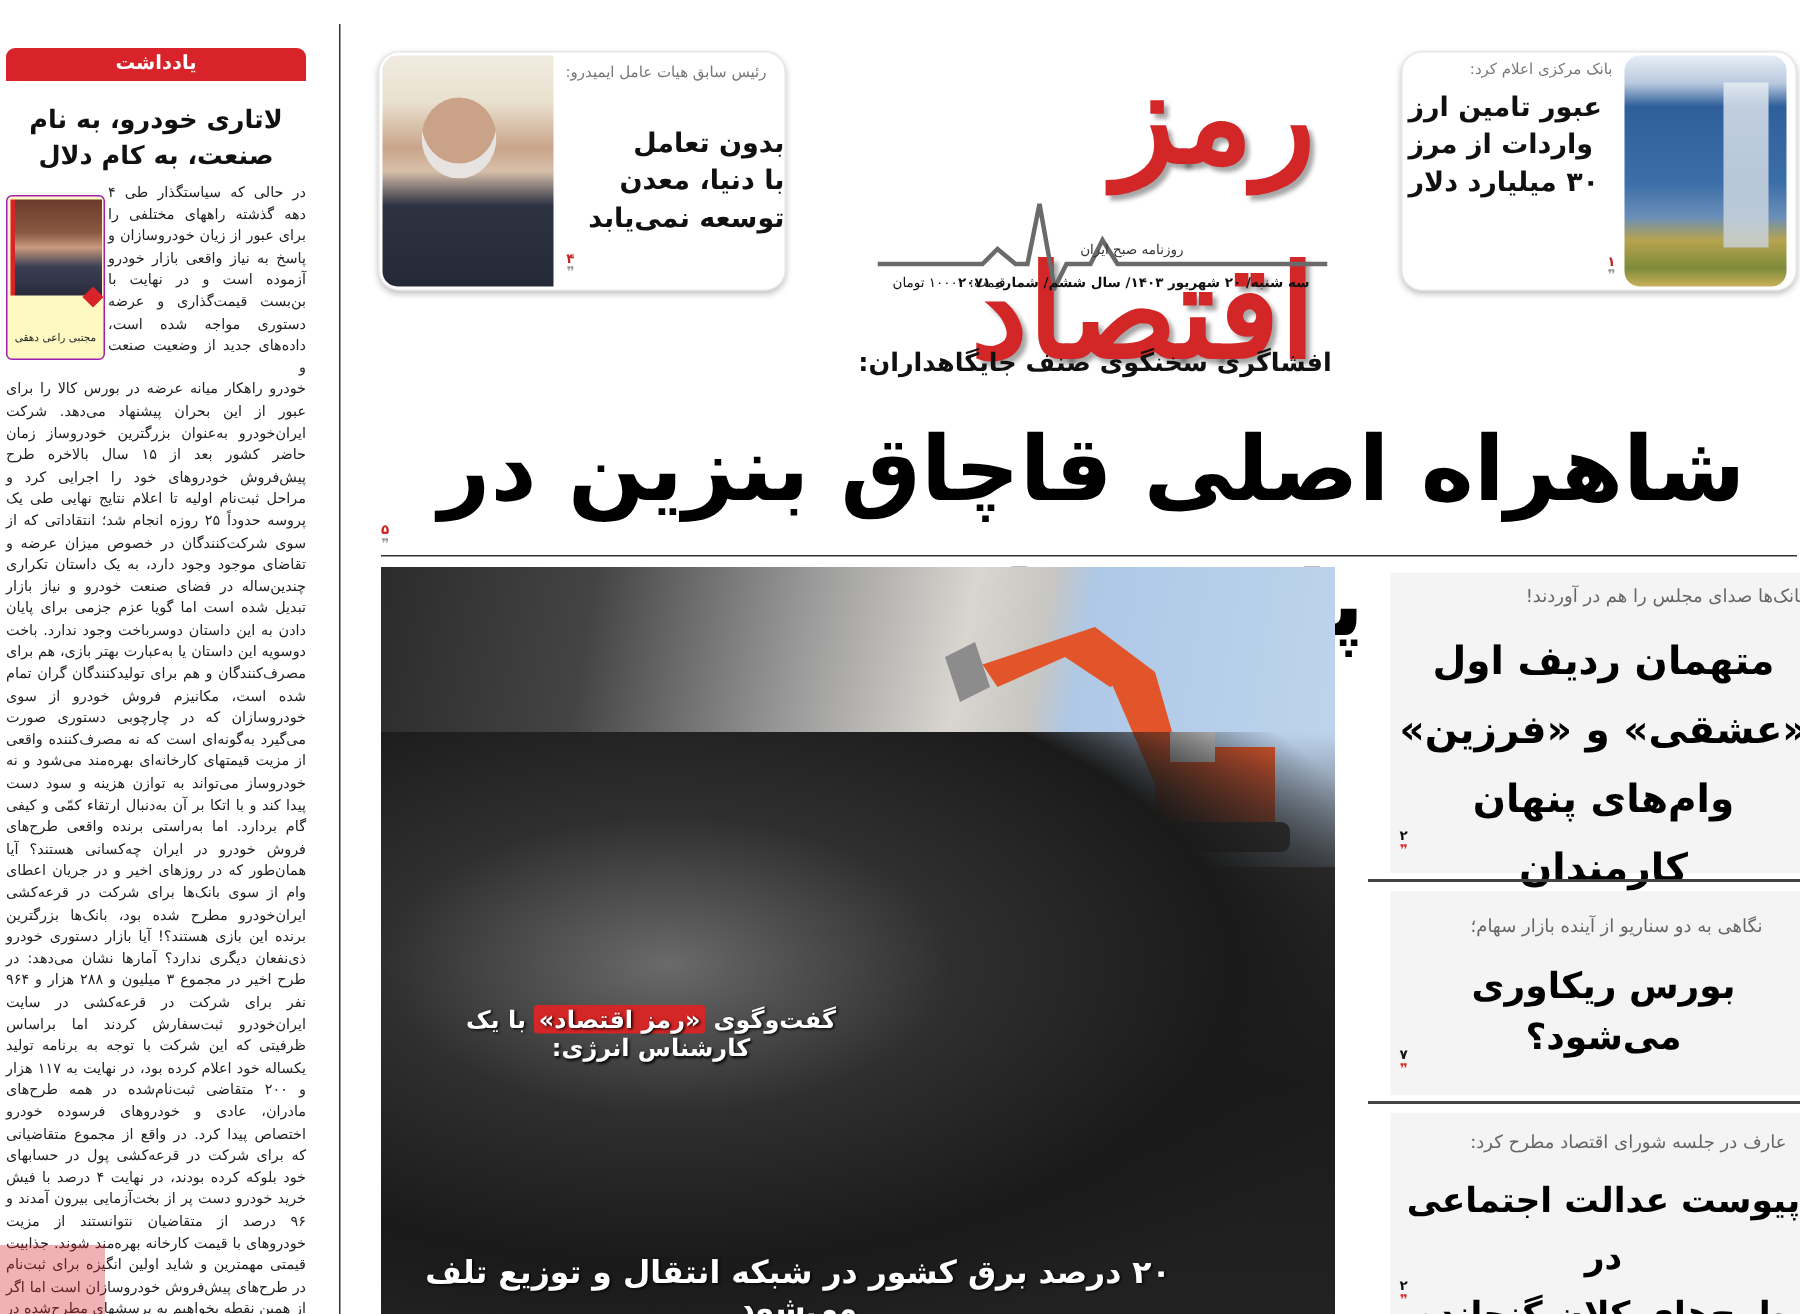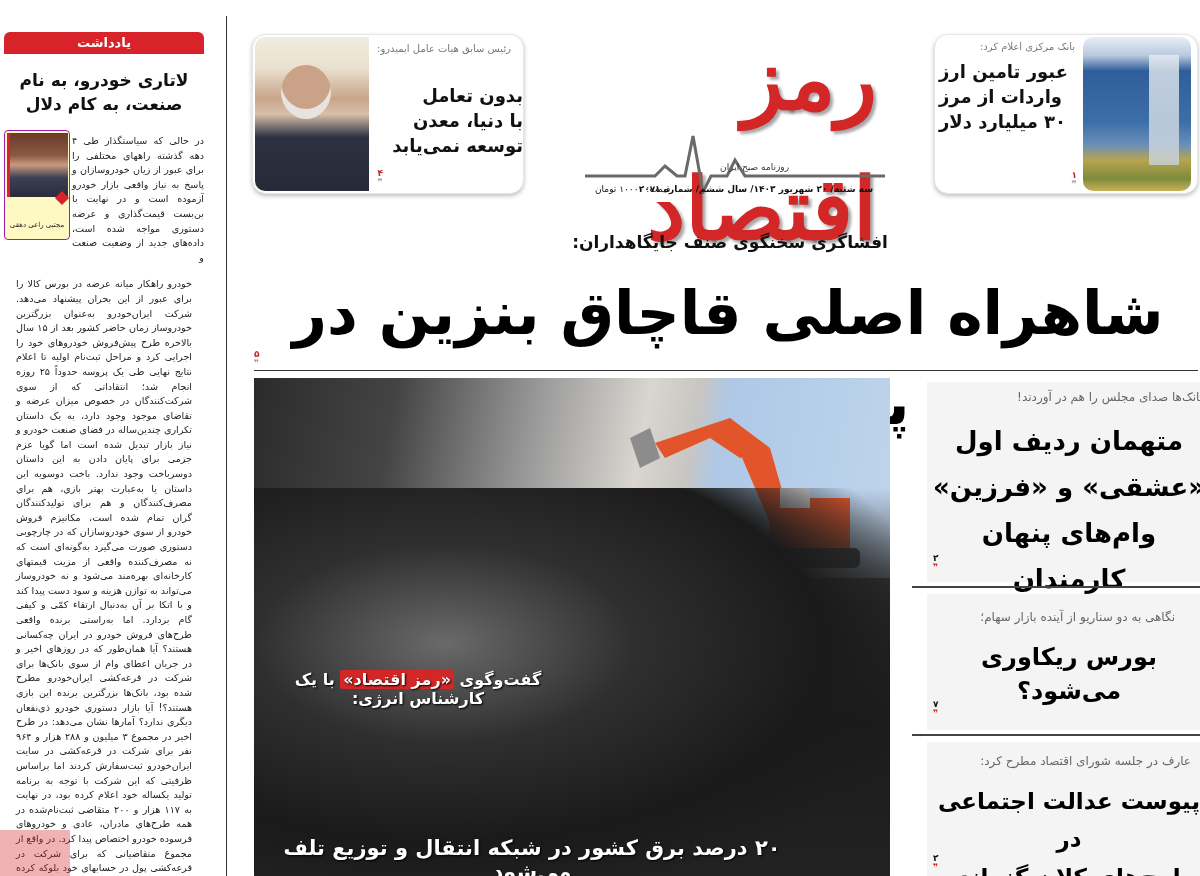--- a/index.html
+++ b/index.html
@@ -10,21 +10,21 @@
   .editorial{left:0;top:30px;width:206px;height:846px;}
   .ed-tag{position:absolute;left:4px;top:2px;width:200px;height:22px;background:#d8232a;color:#fff;
           border-radius:6px 6px 0 0;text-align:center;font-size:13px;font-weight:bold;line-height:22px;}
   .ed-title{position:absolute;left:4px;top:38px;width:200px;text-align:center;font-size:17px;font-weight:bold;line-height:24px;color:#111;}
   .ed-photo{position:absolute;left:4px;top:100px;width:64px;height:108px;background:#fef9c3;border:1px solid #a21caf;border-radius:4px;}
   .ed-photo .pic{position:absolute;left:2px;top:2px;width:58px;height:64px;border-left:3px solid #d8232a;
           background:linear-gradient(180deg,#6b3a2a 0%,#8a5a44 35%,#c99a7e 50%,#3c3f55 70%,#2a2c3c 100%);}
   .ed-photo .pen{position:absolute;right:2px;top:62px;width:10px;height:10px;background:#d8232a;transform:rotate(45deg);}
   .ed-author{position:absolute;left:0;top:78px;width:64px;text-align:center;font-size:7px;color:#222;}
   .ed-body{position:absolute;left:4px;top:92px;width:200px;font-size:9.6px;line-height:14.6px;text-align:justify;color:#222;}
-  .ed-body p{margin:12px;}
+  .ed-body p{margin:0;}
   .ed-body .lead{margin-right:0;margin-left:68px;}
   .ed-watermark{position:absolute;left:0;top:800px;width:70px;height:70px;background:rgba(216,35,42,0.35);}
   .vrule{position:absolute;left:226px;top:16px;width:1px;height:860px;background:#333;}
 
   
   .logo{position:absolute;left:585px;top:0;width:300px;height:190px;}
   .logo-text{position:absolute;right:8px;top:14px;font-size:86px;font-weight:bold;color:#d32626;
              text-shadow:3px 3px 3px rgba(0,0,0,.35);letter-spacing:4px;line-height:130px;font-family:"DejaVu Serif",serif;}
   .logo-sub{position:absolute;right:96px;top:162px;font-size:9px;color:#333;}
   .logo-pulse{position:absolute;left:0;top:130px;width:300px;height:64px;}
@@ -55,21 +55,21 @@
   .hrule{position:absolute;left:254px;top:370px;width:944px;height:1px;background:#333;}
 
   
   .main-photo{position:absolute;left:254px;top:378px;width:636px;height:498px;overflow:hidden;
               background:linear-gradient(100deg,#2b2b2b 0%,#444 20%,#9a9a9a 40%,#d9d6d0 55%,#c8c6c2 62%,#aec8e6 66%,#c4d8ef 100%);}
   .main-photo .coal{position:absolute;left:0;bottom:0;width:100%;height:78%;
        background:radial-gradient(ellipse at 30% 40%,#6a6a6a 0%,#2f2f2f 30%,#1a1a1a 60%,transparent 80%),
                   linear-gradient(180deg,transparent 0%,#2a2a2a 30%,#1b1b1b 60%,#222 100%);}
   .main-photo .ground{position:absolute;right:0;top:200px;width:300px;height:60px;background:linear-gradient(180deg,#4a4a4a,#2b2b2b);}
   .excavator{position:absolute;right:20px;top:30px;width:250px;height:180px;}
-  .photo-kicker{position:absolute;left:14px;top:292px;width:300px;text-align:center;font-size:16px;font-weight:bold;color:#fff;
+  .photo-kicker{position:absolute;left:30px;top:292px;width:300px;text-align:center;font-size:16px;font-weight:bold;color:#fff;
                 text-shadow:1px 1px 2px #000;}
   .photo-kicker .accent{background:#d32626;padding:0 3px;border-radius:2px;}
   .photo-h1{position:absolute;left:20px;top:330px;width:400px;text-align:left;direction:rtl;font-size:44px;font-weight:900;color:#fff;line-height:56px;text-shadow:2px 2px 3px #000;}
   .photo-h1 .l1{display:block;padding-left:30px;}
   .photo-sub{position:absolute;left:18px;top:458px;width:520px;text-align:center;font-size:21px;font-weight:bold;color:#fff;text-shadow:1px 1px 2px #000;}
 
   
   .rbox{position:absolute;left:912px;width:288px;background:#f4f4f4;margin-left:15px;}
   .rbox .k{position:absolute;right:12px;font-size:12px;color:#666;}
   .rbox .h{position:absolute;right:6px;width:280px;text-align:center;font-weight:900;color:#000;}

